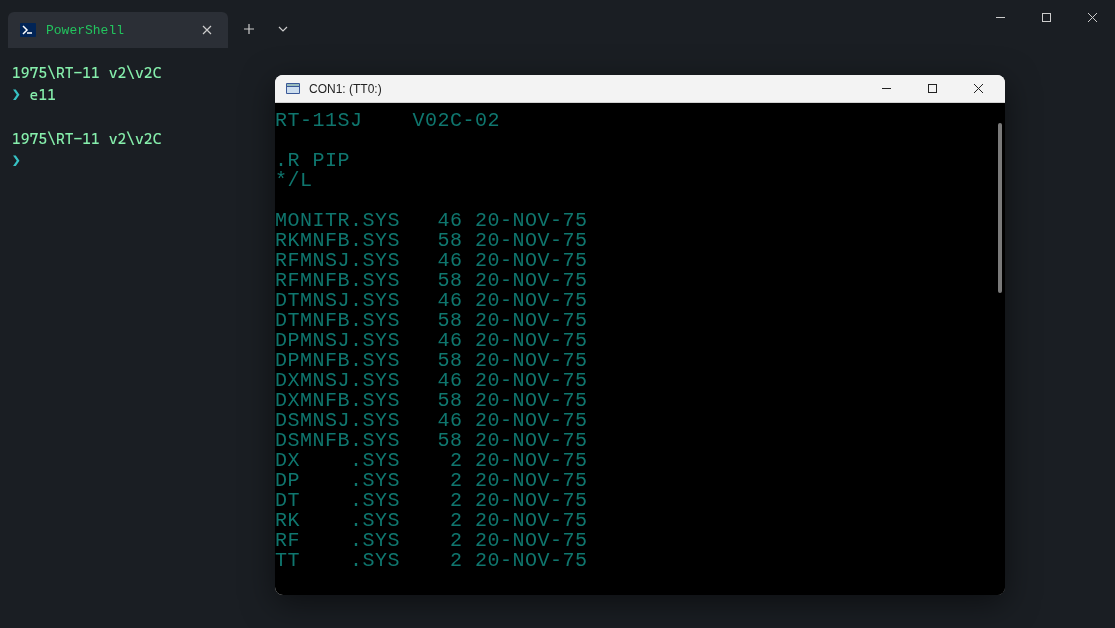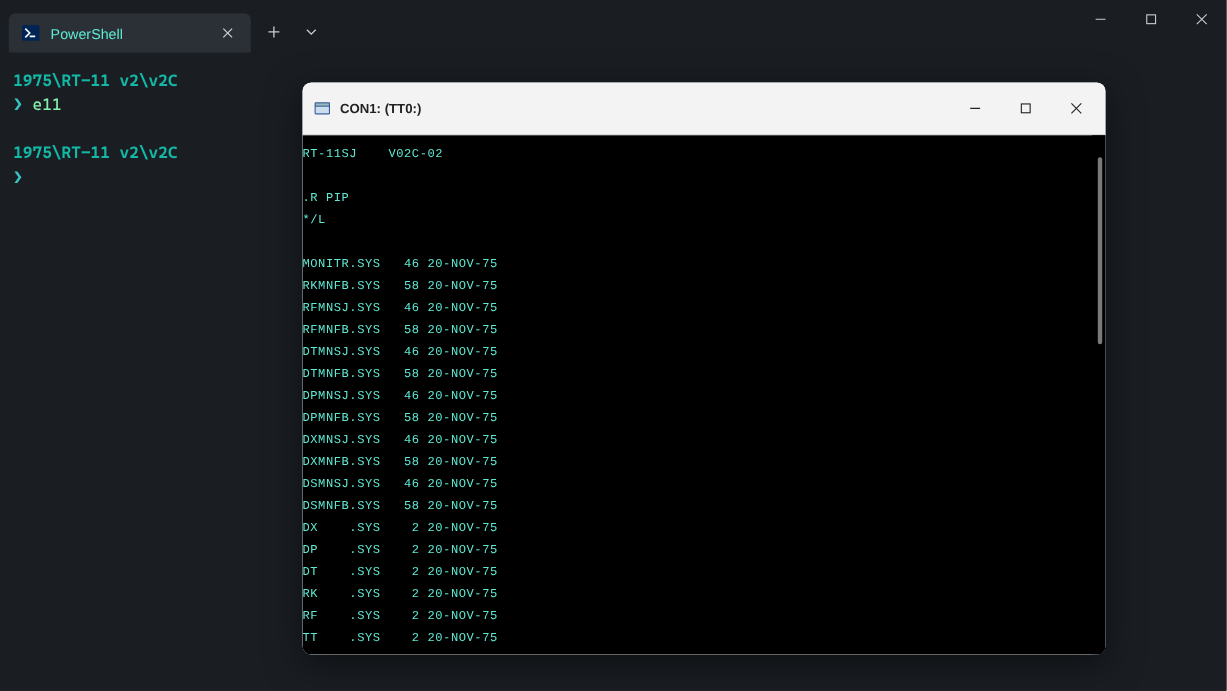--- a/index.html
+++ b/index.html
@@ -5,40 +5,40 @@
 * { margin:0; padding:0; box-sizing:border-box; }
 body { width:1115px; height:628px; background:#1a1e23; font-family:Consolas,"Cascadia Mono",monospace; overflow:hidden; position:relative; }
 
 
 .wt { width:1115px; height:628px; background:#1a1e23; display:flex; flex-direction:column; }
 .wt-titlebar { height:48px; background:#1a1e23; display:flex; align-items:flex-start; }
 .wt-tabs { display:flex; height:48px; align-items:flex-end; padding-left:8px; }
 .wt-tab { height:36px; background:#2b2f36; display:flex; align-items:center; padding:0 12px; gap:10px; border-radius:6px 6px 0 0; min-width:220px; }
 .wt-tab-icon { width:16px; height:16px; display:flex; align-items:center; justify-content:center; }
 .wt-tab-icon svg { width:16px; height:16px; }
-.wt-tab-title { color:#5eead4; font-size:13px; font-family:Liberation Sans, sans-serif; flex:1; }
+.wt-tab-title { color:#22c55e; font-size:13px; font-family:Liberation Mono, monospace; flex:1; }
 .wt-tab-close { width:18px; height:18px; display:flex; align-items:center; justify-content:center; color:#ccc; border-radius:3px; }
 .wt-newtab { width:34px; height:34px; display:flex; align-items:center; justify-content:center; color:#ccc; margin-left:4px; margin-bottom:2px; }
 .wt-dropdown { width:34px; height:34px; display:flex; align-items:center; justify-content:center; color:#ccc; margin-bottom:2px; }
 .wt-winctrl { margin-left:auto; display:flex; }
 .wt-winbtn { width:46px; height:34px; display:flex; align-items:center; justify-content:center; color:#ccc; }
 .wt-body { flex:1; background:#1a1e23; padding:14px 12px; color:#ddd; font-size:15px; line-height:22px; white-space:pre; position:relative; }
-.path { color:#14b8a6;font-weight:bold; }
+.path { color:#86efac; }
 .arrow { color:#37c2c4; }
 .cmd { color:#86efac; }
 
 
 .con { position:absolute; left:275px; top:75px; width:730px; height:520px; background:#fff; border-radius:8px; box-shadow:0 8px 32px rgba(0,0,0,0.5); display:flex; flex-direction:column; overflow:hidden; }
-.con-titlebar { height:48px; background:#f3f3f3; display:flex; align-items:center; padding:0 4px 0 10px; gap:8px; border-bottom:1px solid #d0d0d0;font-weight:bold; }
+.con-titlebar { height:28px; background:#f3f3f3; display:flex; align-items:center; padding:0 4px 0 10px; gap:8px; border-bottom:1px solid #d0d0d0; }
 .con-icon { width:16px; height:16px; display:flex; align-items:center; justify-content:center; }
 .con-title { font-family:"Segoe UI",sans-serif; font-size:12px; color:#222; flex:1; }
 .con-winctrl { display:flex; }
 .con-winbtn { width:46px; height:32px; display:flex; align-items:center; justify-content:center; color:#222; }
 .con-body { flex:1; background:#000; position:relative; display:flex; }
-.con-text { flex:1; padding:8px 0 0 0; color:#5eead4; font-family:"Lucida Console","Courier New",monospace; font-size:11px; line-height:20px; white-space:pre; letter-spacing:0.5px; overflow:hidden; }
+.con-text { flex:1; padding:8px 0 0 0; color:#0f766e; font-family:"Lucida Console","Courier New",monospace; font-size:20px; line-height:20px; white-space:pre; letter-spacing:0.5px; overflow:hidden; }
 .con-scroll { width:12px; background:#000; position:relative; }
 .con-scroll-thumb { position:absolute; right:3px; top:20px; width:4px; height:170px; background:#7a7a7a; border-radius:2px; }
 </style>
 </head>
 <body>
 
 <div class="wt">
   <div class="wt-titlebar">
     <div class="wt-tabs">
       <div class="wt-tab">

